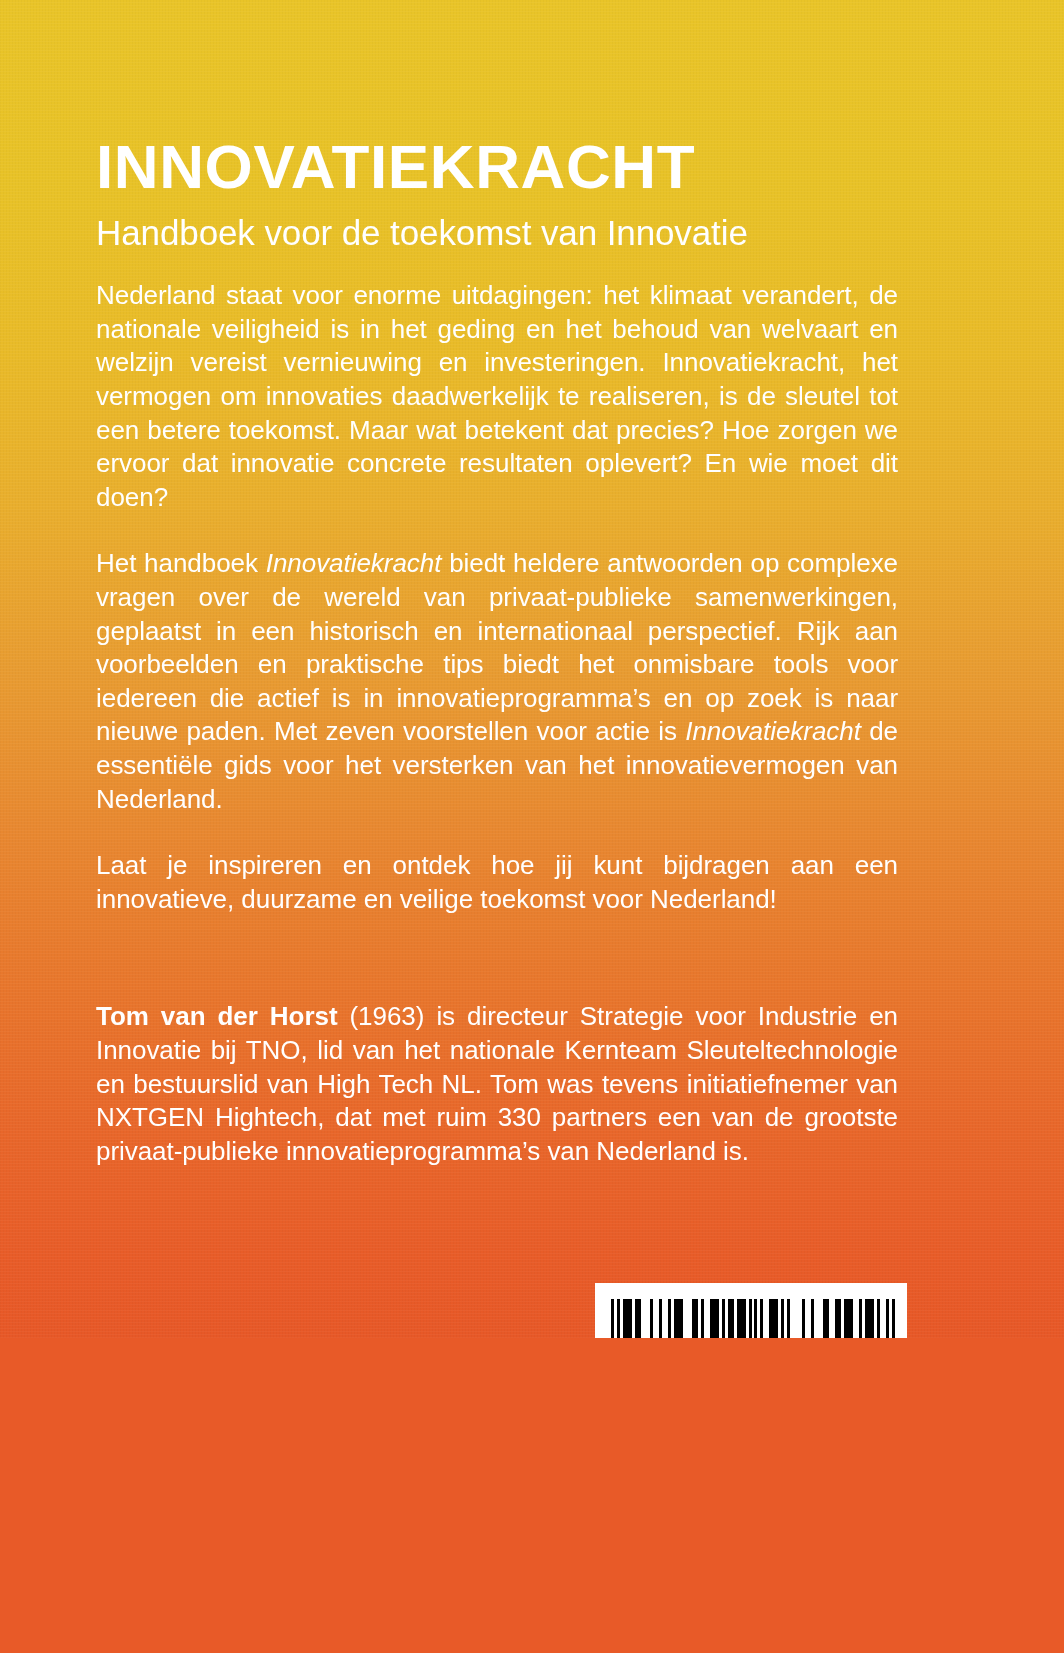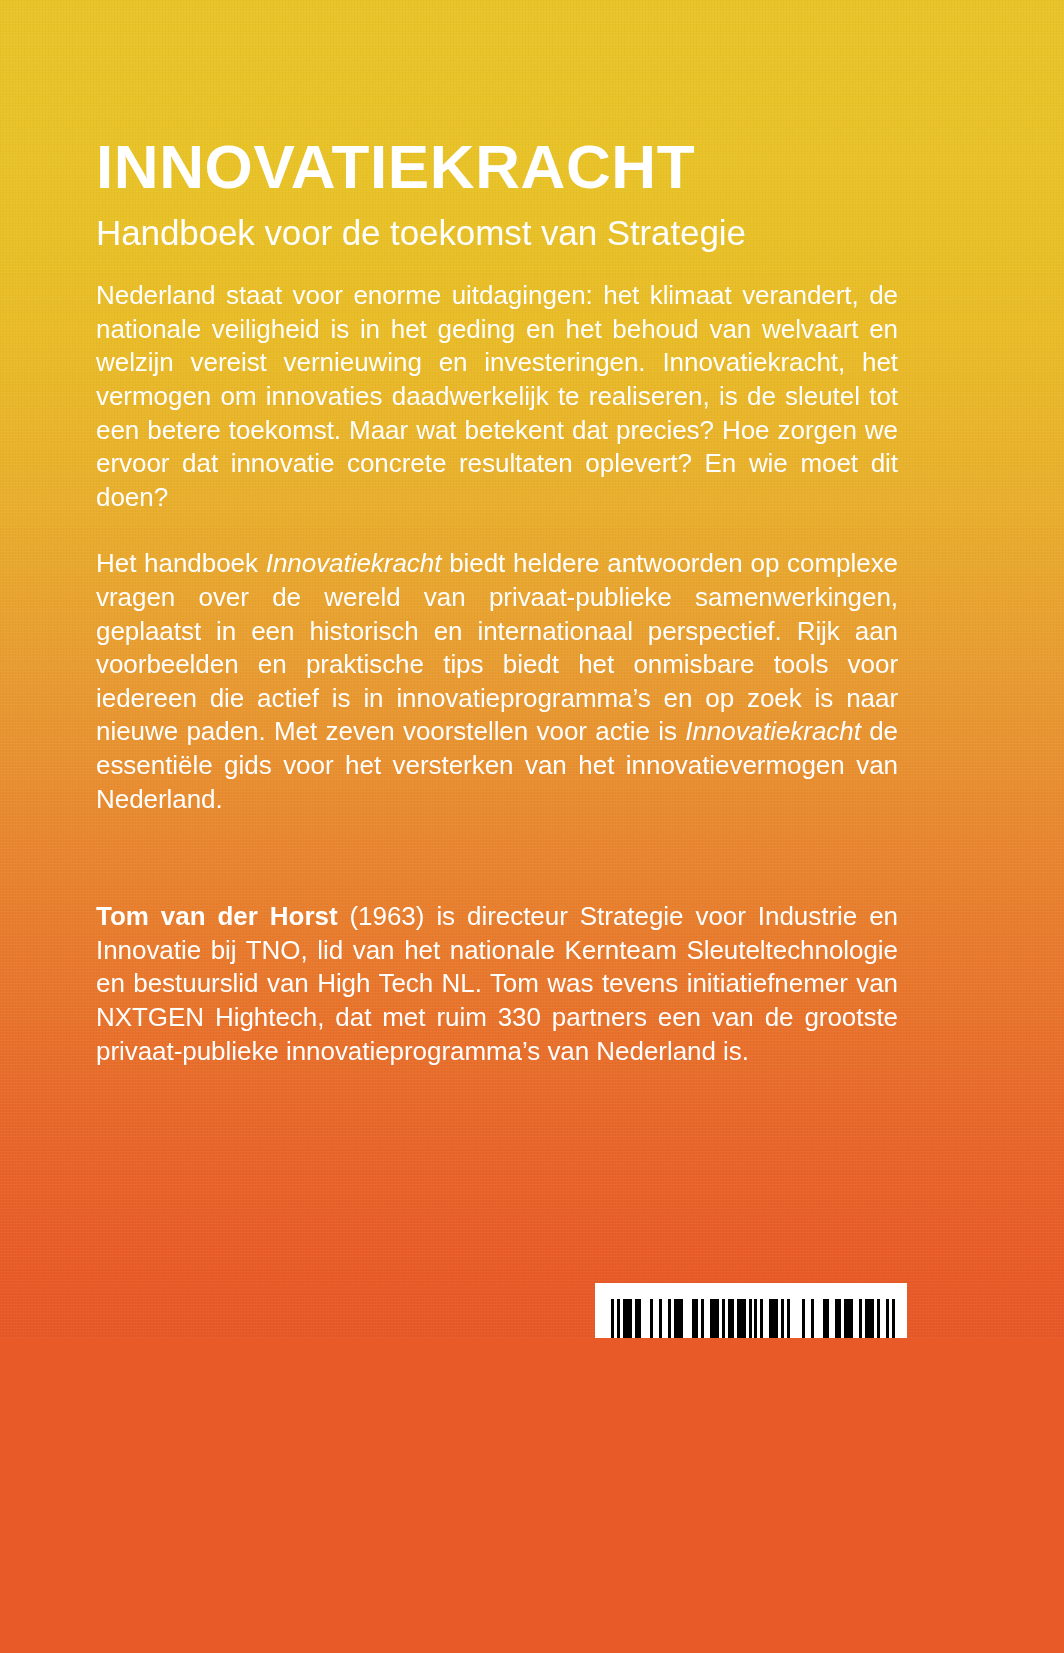--- a/index.html
+++ b/index.html
@@ -163,32 +163,35 @@
 <body>
 
 <div id="cover">
 
   <div id="grain"></div>
 
   <div id="content">
 
     <div class="title">INNOVATIEKRACHT</div>
 
-    <div class="subtitle">Handboek voor de toekomst van Strategie</div>
+    <div class="subtitle">Handboek voor de toekomst van Innovatie</div>
 
     <div class="body-block">
 
       <p class="para">
         <span>Nederland staat voor enorme uitdagingen: het klimaat verandert, de nationale veiligheid is in het geding en het behoud van welvaart en welzijn vereist vernieuwing en investeringen. Innovatiekracht, het vermogen om innovaties daadwerkelijk te realiseren, is de sleutel tot een betere toekomst. Maar wat betekent dat precies? Hoe zorgen we ervoor dat innovatie concrete resultaten oplevert? En wie moet dit doen?</span>
       </p>
 
       <p class="para">
         <span>Het handboek </span><span class="ital">Innovatiekracht</span><span> biedt heldere antwoorden op complexe vragen over de wereld van privaat-publieke samenwerkingen, geplaatst in een historisch en internationaal perspectief. Rijk aan voorbeelden en praktische tips biedt het onmisbare tools voor iedereen die actief is in innovatieprogramma’s en op zoek is naar nieuwe paden. Met zeven voorstellen voor actie is </span><span class="ital">Innovatiekracht</span><span> de essentiële gids voor het versterken van het innovatievermogen van Nederland.</span>
       </p>
 
+      <p class="para">
+        <span>Laat je inspireren en ontdek hoe jij kunt bijdragen aan een innovatieve, duurzame en veilige toekomst voor Nederland!</span>
+      </p>
 
       <p class="para bio">
         <span class="bold">Tom van der Horst</span><span> (1963) is directeur Strategie voor Industrie en Innovatie bij TNO, lid van het nationale Kernteam Sleuteltechnologie en bestuurslid van High Tech NL. Tom was tevens initiatiefnemer van NXTGEN Hightech, dat met ruim 330 partners een van de grootste privaat-publieke innovatieprogramma’s van Nederland is.</span>
       </p>
 
     </div>
   </div>
 
   <div id="banner"></div>
 

